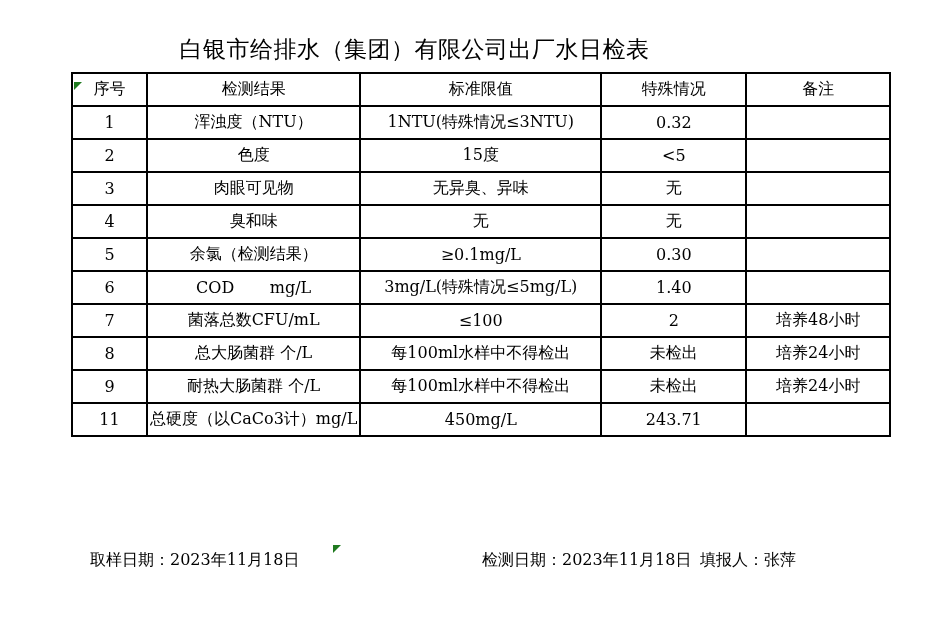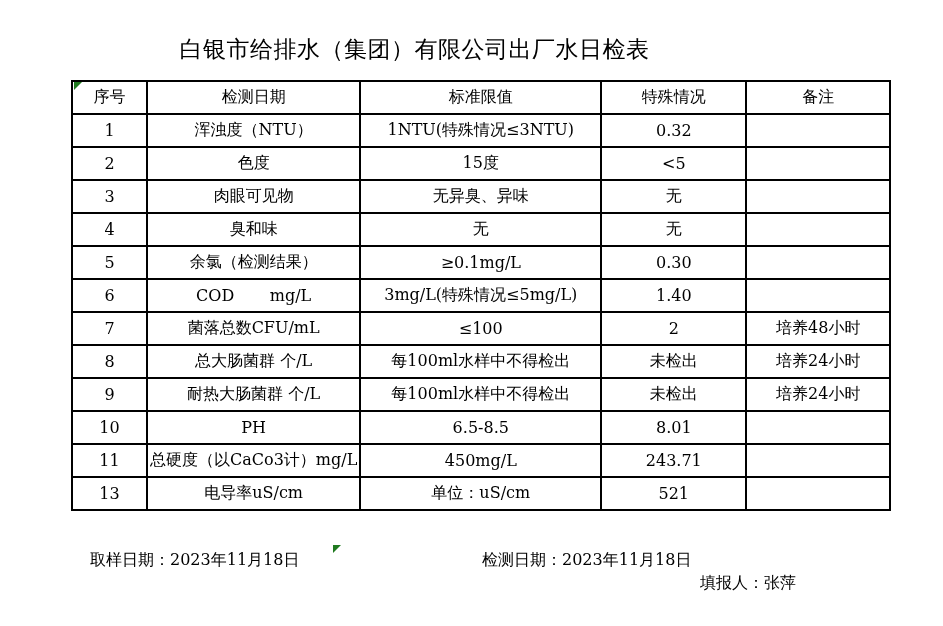--- a/index.html
+++ b/index.html
@@ -19,21 +19,21 @@
     width: 829px;
     text-align: center;
     font-size: 23px;
     font-weight: 500;
     letter-spacing: 0.5px;
     white-space: pre;
   }
   table.sheet {
     position: absolute;
     left: 71px;
-    top: 80px;
+    top: 72px;
     border-collapse: collapse;
     table-layout: fixed;
   }
   table.sheet th, table.sheet td {
     border: 2px solid #000000;
     height: 31px;
     padding: 0 2px;
     font-size: 16px;
     font-weight: normal;
     text-align: center;
@@ -53,41 +53,41 @@
     position: absolute;
     top: 550px;
     left: 0;
     width: 895px;
     height: 24px;
     font-size: 16px;
   }
   .footer span { position: absolute; white-space: pre; }
   .footer .f-sampling { left: 90px; }
   .footer .f-test     { left: 474px; margin-left: 8px; }
-  .footer .f-reporter { left: 700px; margin-top: 23px; }
+  .footer .f-reporter { left: 700px; }
 </style>
 </head>
 <body>
 
 <div class="page">
 
   <div class="title">白银市给排水（集团）有限公司出厂水日检表</div>
 
   <table class="sheet">
     <colgroup>
       <col style="width:75px">
       <col style="width:190px">
       <col style="width:241px">
       <col style="width:145px">
       <col style="width:144px">
     </colgroup>
     <thead>
       <tr>
         <th>序号</th>
-        <th>检测日期</th>
+        <th>检测结果</th>
         <th>标准限值</th>
         <th>特殊情况</th>
         <th>备注</th>
       </tr>
     </thead>
     <tbody id="rows">
         <tr>
           <td>1</td>
           <td>浑浊度（NTU）</td>
           <td>1NTU(特殊情况≤3NTU)</td>
@@ -144,38 +144,24 @@
           <td>培养24小时</td>
         </tr>
         <tr>
           <td>9</td>
           <td>耐热大肠菌群 个/L</td>
           <td>每100ml水样中不得检出</td>
           <td>未检出</td>
           <td>培养24小时</td>
         </tr>
         <tr>
-          <td>10</td>
-          <td>PH</td>
-          <td>6.5-8.5</td>
-          <td>8.01</td>
-          <td></td>
-        </tr>
-        <tr>
           <td>11</td>
           <td>总硬度（以CaCo3计）mg/L</td>
           <td>450mg/L</td>
           <td>243.71</td>
-          <td></td>
-        </tr>
-        <tr>
-          <td>13</td>
-          <td>电导率uS/cm</td>
-          <td>单位：uS/cm</td>
-          <td>521</td>
           <td></td>
         </tr>
       </tbody>
   </table>
 
   <div class="flag flag-top" style="background: rgb(31, 122, 31);"></div>
   <div class="flag flag-bottom" style="background: rgb(31, 122, 31);"></div>
 
   <div class="footer">
     <span class="f-sampling">取样日期：2023年11月18日</span>

